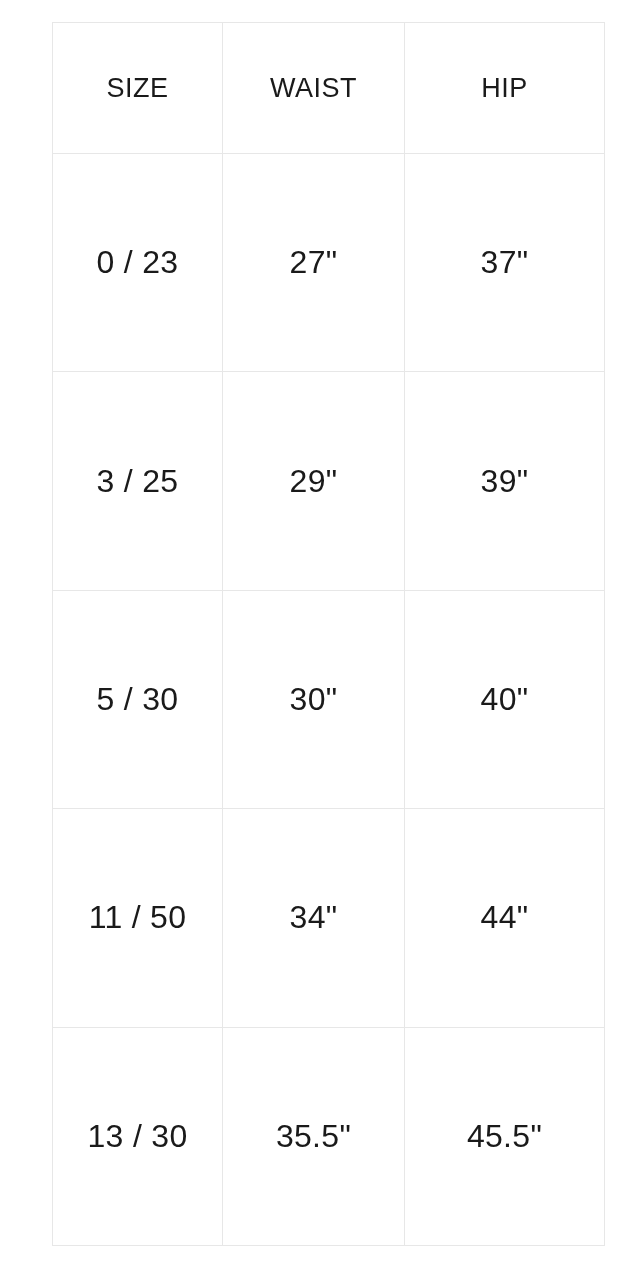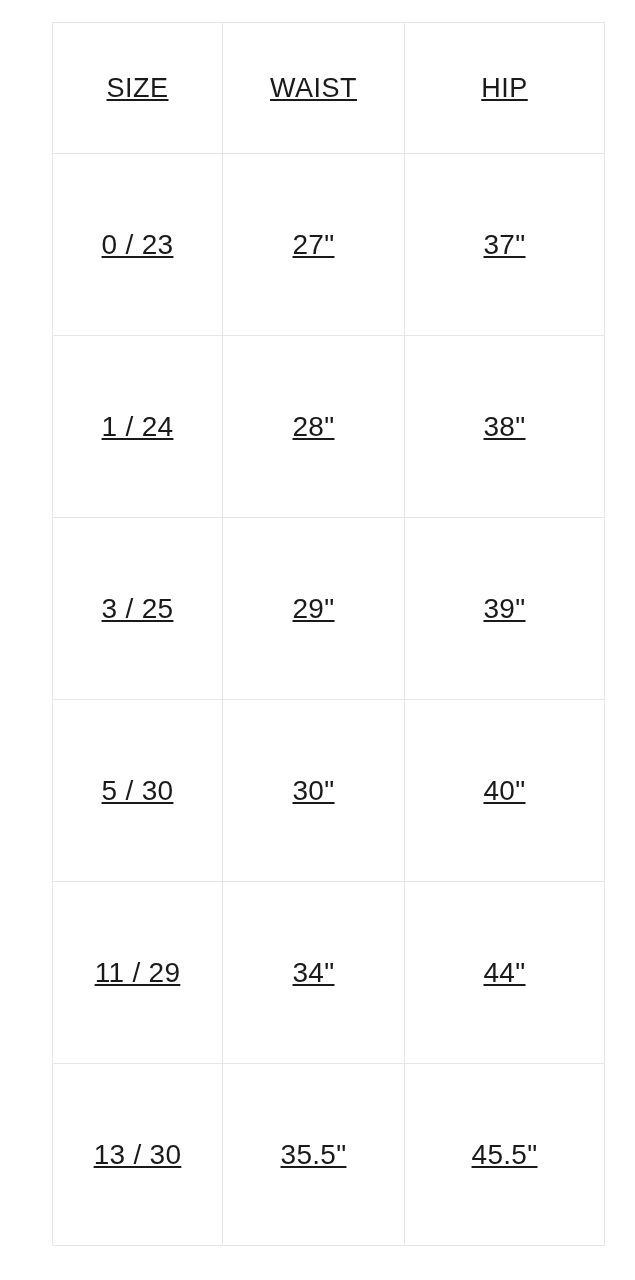--- a/index.html
+++ b/index.html
@@ -55,32 +55,31 @@
   table.size-chart thead th {
     height: 130px;
     font-size: 27px;
     font-weight: 400;
     letter-spacing: 0.5px;
     font-stretch: condensed;
   }
 
   table.size-chart tbody td {
     height: 121.5px;
-    font-size: 28px;
+    font-size: 32px;
     font-weight: 400;
     letter-spacing: 0.3px;
     font-stretch: condensed;
   }
 
   .cell-text {
     display: block;
     width: 100%;
     text-align: center;
     white-space: nowrap;
-    text-decoration: underline;
   }
 </style>
 </head>
 <body>
 
 <div class="page">
   <div class="size-chart-wrap">
     <table class="size-chart">
       <colgroup>
         <col class="col-size">
@@ -107,31 +106,20 @@
             </td>
           <td>
               <span class="cell-text">27"</span>
             </td>
           <td>
               <span class="cell-text">37"</span>
             </td>
         </tr>
         <tr>
           <td>
-              <span class="cell-text">1 / 24</span>
-            </td>
-          <td>
-              <span class="cell-text">28"</span>
-            </td>
-          <td>
-              <span class="cell-text">38"</span>
-            </td>
-        </tr>
-        <tr>
-          <td>
               <span class="cell-text">3 / 25</span>
             </td>
           <td>
               <span class="cell-text">29"</span>
             </td>
           <td>
               <span class="cell-text">39"</span>
             </td>
         </tr>
         <tr>
@@ -140,21 +128,21 @@
             </td>
           <td>
               <span class="cell-text">30"</span>
             </td>
           <td>
               <span class="cell-text">40"</span>
             </td>
         </tr>
         <tr>
           <td>
-              <span class="cell-text">11 / 29</span>
+              <span class="cell-text">11 / 50</span>
             </td>
           <td>
               <span class="cell-text">34"</span>
             </td>
           <td>
               <span class="cell-text">44"</span>
             </td>
         </tr>
         <tr>
           <td>

